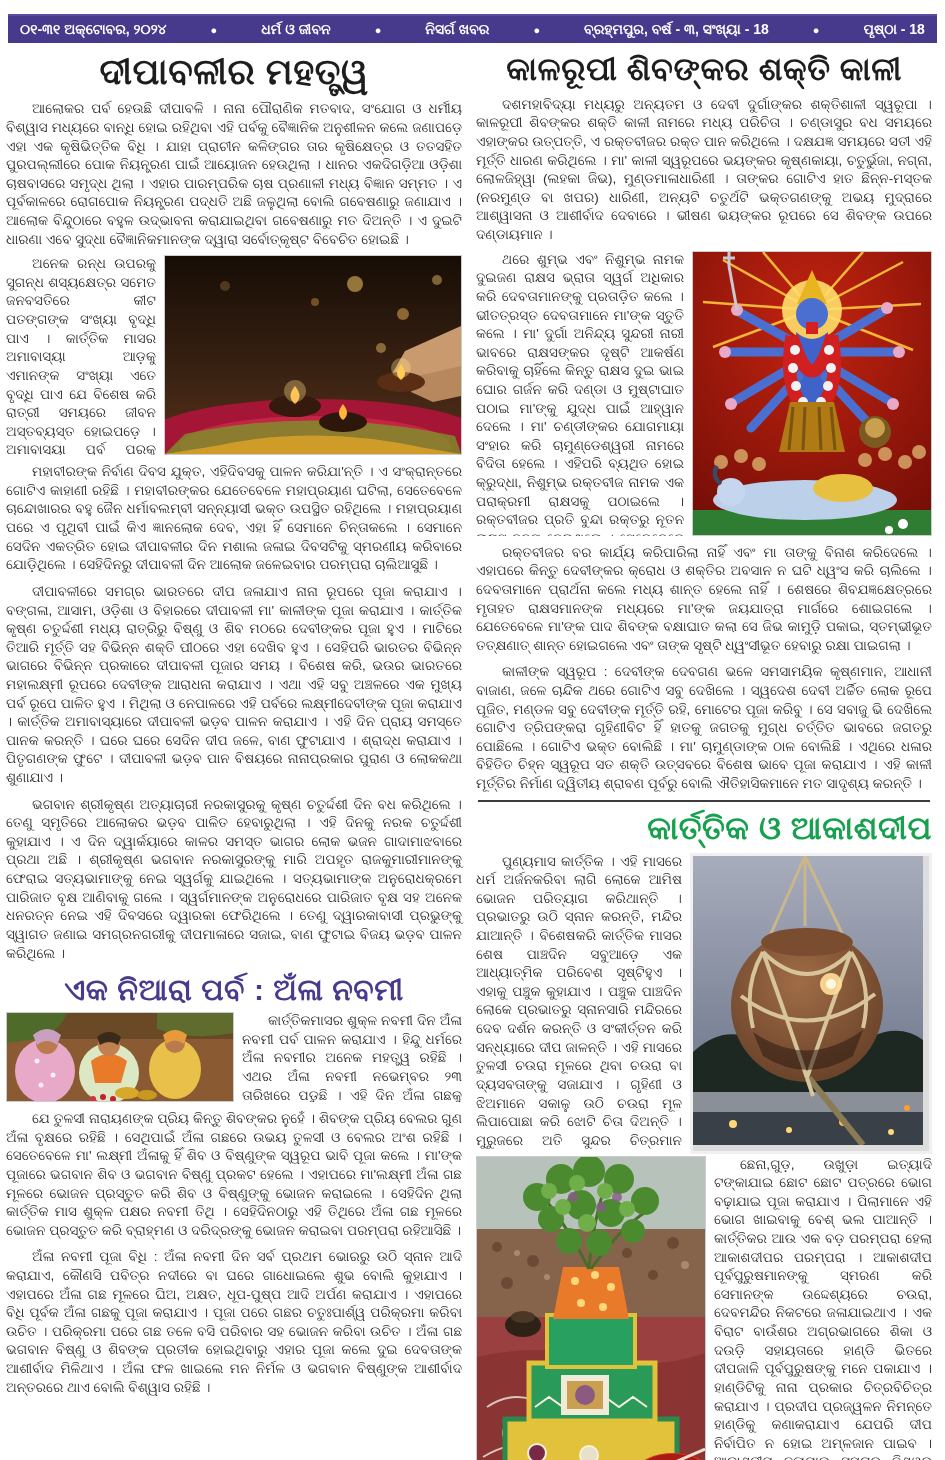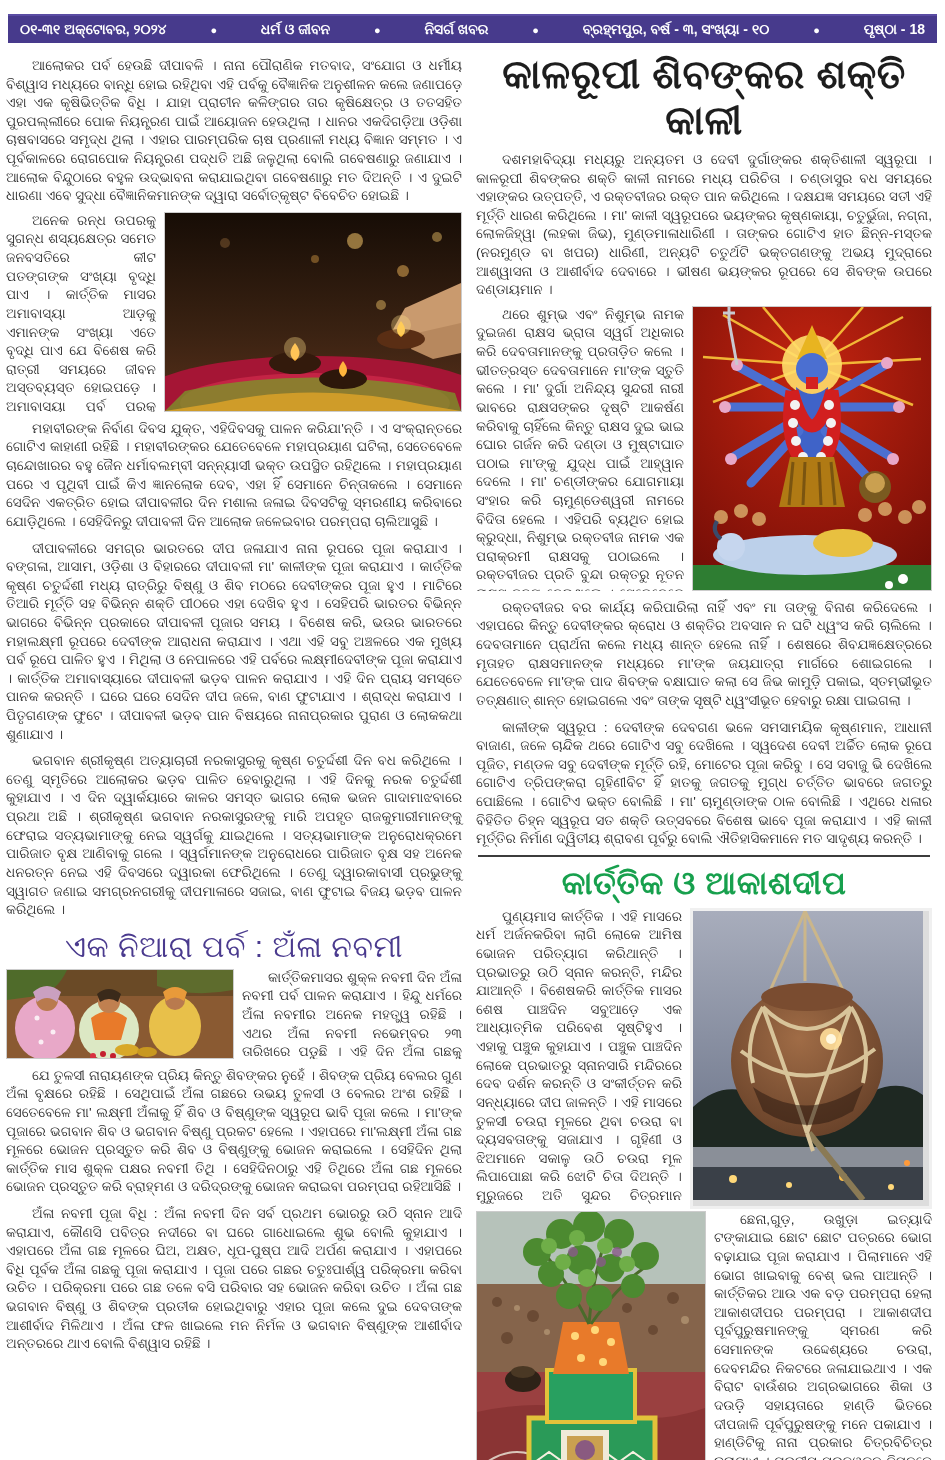--- a/index.html
+++ b/index.html
@@ -19,27 +19,27 @@
   }
   .masthead .seg{overflow:hidden;text-overflow:ellipsis;}
   .masthead .dot{font-size:11px;margin:0 4px;}
   
   .cols{display:flex;gap:14px;margin-top:2px;}
   .col{width:456px;box-sizing:border-box;}
   h1.head-black{
     font-size:36px;line-height:1.15;font-weight:800;color:#1d1d1d;
     text-align:center;margin:2px 0 6px 0;letter-spacing:.5px;
   }
-  h1.head-black.small{font-size:40px;}
+  h1.head-black.small{font-size:32px;}
   h2.head-green{
-    font-size:32px;font-weight:800;color:#17a04d;text-align:center;
+    font-size:32px;font-weight:800;color:#17a04d;text-align:right;
     margin:8px 0 6px 0;letter-spacing:.5px;
   }
   h2.head-purple{
-    font-size:30px;font-weight:400;color:#4a3a8e;text-align:center;
+    font-size:30px;font-weight:700;color:#4a3a8e;text-align:center;
     margin:10px 0 4px 0;letter-spacing:.5px;
   }
   .body-text p{
     margin:8px 0 6px 0;font-size:13.6px;line-height:1.37;text-align:justify;
     text-indent:26px;
   }
   .photorow{display:flex;gap:8px;margin:2px 0 6px 0;}
   .photorow .cell{flex:1;min-width:0;overflow:hidden;}
   .photorow .cell p{margin:0;font-size:13.6px;line-height:1.37;text-align:justify;text-indent:26px;}
   .photo{flex:none;border:1px solid #cccccc;background:#ddd;overflow:hidden;}
@@ -51,28 +51,29 @@
 
 <div class="page">
 
   <div class="masthead">
     <span class="seg">୦୧-୩୧ ଅକ୍ଟୋବର, ୨୦୨୪</span>
     <span class="dot">●</span>
     <span class="seg">ଧର୍ମ ଓ ଜୀବନ</span>
     <span class="dot">●</span>
     <span class="seg">ନିସର୍ଗ ଖବର</span>
     <span class="dot">●</span>
-    <span class="seg">ବ୍ରହ୍ମପୁର, ବର୍ଷ - ୩, ସଂଖ୍ୟା - ୧୦</span>
+    <span class="seg">ବ୍ରହ୍ମପୁର, ବର୍ଷ - ୩, ସଂଖ୍ୟା - 18</span>
     <span class="dot">●</span>
     <span class="seg">ପୃଷ୍ଠା - 18</span>
   </div>
 
   <div class="cols">
 
     <div class="col">
+      <h1 class="head-black">ଦୀପାବଳୀର ମହତ୍ତ୍ୱ</h1>
 
       <div class="body-text">
         <p>ଆଲୋକର ପର୍ବ ହେଉଛି ଦୀପାବଳି । ନାନା ପୌରାଣିକ ମତବାଦ, ସଂଯୋଗ ଓ ଧର୍ମୀୟ ବିଶ୍ୱାସ ମଧ୍ୟରେ ବାନ୍ଧି ହୋଇ ରହିଥିବା ଏହି ପର୍ବକୁ ବୈଜ୍ଞାନିକ ଅନୁଶୀଳନ କଲେ ଜଣାପଡ଼େ ଏହା ଏକ କୃଷିଭିତ୍ତିକ ବିଧି । ଯାହା ପ୍ରାଚୀନ କଳିଙ୍ଗର ତାର କୃଷିକ୍ଷେତ୍ର ଓ ତତସହିତ ପୁରପଲ୍ଲୀରେ ପୋକ ନିୟନ୍ତ୍ରଣ ପାଇଁ ଆୟୋଜନ ହେଉଥିଲା । ଧାନର ଏକଦିଗଡ଼ିଆ ଓଡ଼ିଶା ଚାଷବାସରେ ସମୃଦ୍ଧ ଥିଲା । ଏହାର ପାରମ୍ପରିକ ଚାଷ ପ୍ରଣାଳୀ ମଧ୍ୟ ବିଜ୍ଞାନ ସମ୍ମତ । ଏ ପୂର୍ବକାଳରେ ରୋଗପୋକ ନିୟନ୍ତ୍ରଣ ପଦ୍ଧତି ଅଛି ଜଳୁଥିଲା ବୋଲି ଗବେଷଣାରୁ ଜଣାଯାଏ । ଆଲୋକ ବିନ୍ଦୁଠାରେ ବହୁଳ ଉଦ୍ଭାବନା କରାଯାଇଥିବା ଗବେଷଣାରୁ ମତ ଦିଅନ୍ତି । ଏ ଦୁଇଟି ଧାରଣା ଏବେ ସୁଦ୍ଧା ବୈଜ୍ଞାନିକମାନଙ୍କ ଦ୍ୱାରା ସର୍ବୋତ୍କୃଷ୍ଟ ବିବେଚିତ ହୋଇଛି ।</p>
 
         <div class="photorow" style="height:200px;">
           <div class="cell">
             <p>ଅନେକ ରନ୍ଧ ଉପରକୁ ସୁଗନ୍ଧ ଶସ୍ୟକ୍ଷେତ୍ର ସମେତ ଜନବସତିରେ କୀଟ ପତଙ୍ଗଙ୍କ ସଂଖ୍ୟା ବୃଦ୍ଧି ପାଏ । କାର୍ତ୍ତିକ ମାସର ଅମାବାସ୍ୟା ଆଡ଼କୁ ଏମାନଙ୍କ ସଂଖ୍ୟା ଏତେ ବୃଦ୍ଧି ପାଏ ଯେ ବିଶେଷ କରି ରାତ୍ରୀ ସମୟରେ ଜୀବନ ଅସ୍ତବ୍ୟସ୍ତ ହୋଇପଡ଼େ । ଅମାବାସ୍ୟା ପୂର୍ବ ପରକୁ ମିଶାଇ ପାଞ୍ଚ ଦିନ ମଶାଲ, ଦିହୁରୀ, ଦୀପ, ଲଣ୍ଠନ ଆଦି ଜଳାଇ ପୋକଙ୍କୁ ଆକୃଷ୍ଟ କରି ଦମନ କରାଯାଏ । ଜୈନଧର୍ମରେ ଦୀକ୍ଷିତ ବ୍ୟକ୍ତିମାନେ ୨୪ତୀର୍ଥଙ୍କର</p>
           </div>
           <div class="photo" style="width:296px;height:198px;">
             <svg width="296" height="198" viewBox="0 0 296 198">

